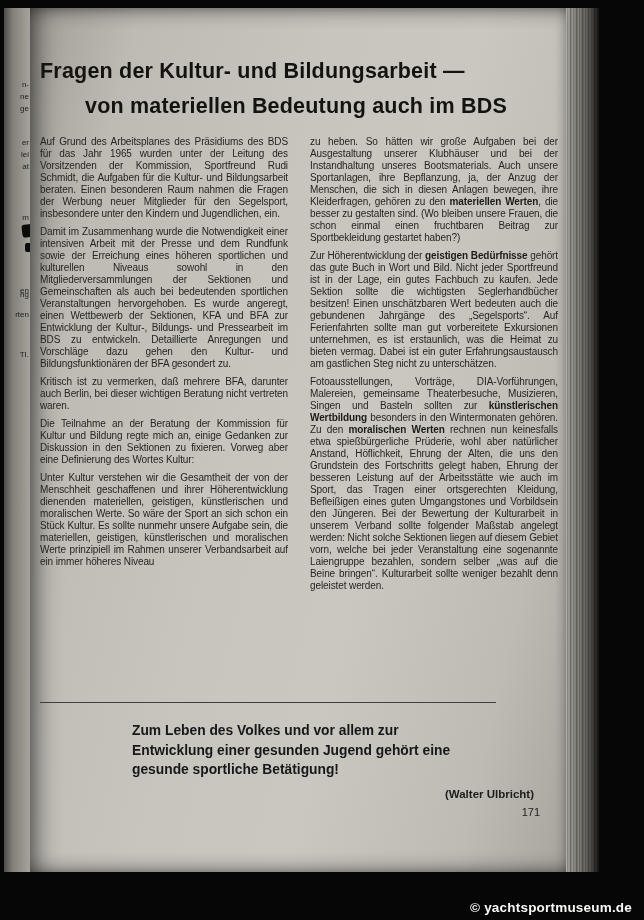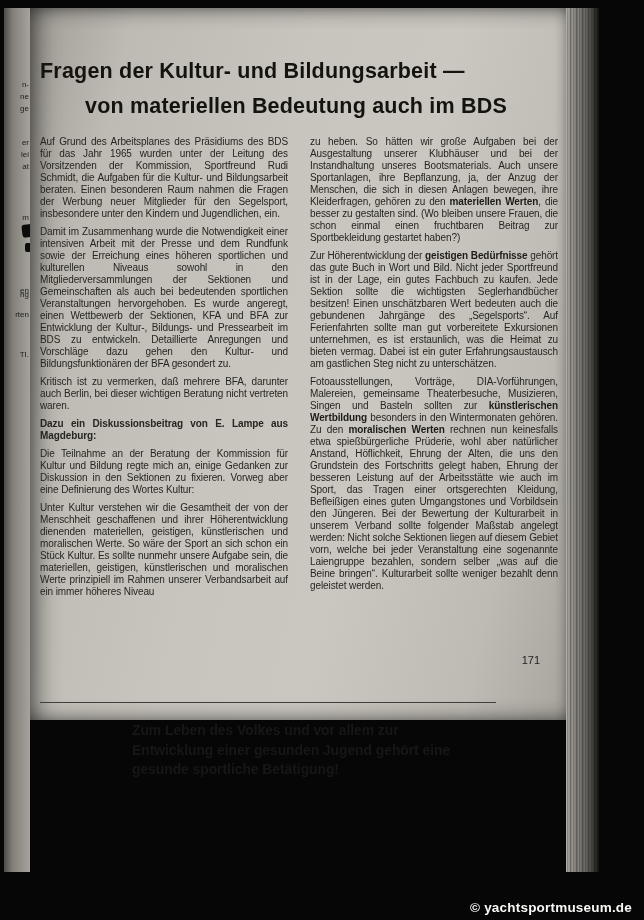--- a/index.html
+++ b/index.html
@@ -20,21 +20,21 @@
     position:absolute;right:1px;
     font-size:8px;color:#1e1e1b;line-height:9px;white-space:nowrap;
   }
   .blot{position:absolute;background:#0c0c0a;}
   .blot1{left:22px;top:224px;width:17px;height:13px;border-radius:3px;transform:rotate(-7deg);}
   .blot2{left:25px;top:243px;width:11px;height:9px;border-radius:2px;}
   .blot3{left:31px;top:300px;width:4px;height:7px;border-radius:1px;}
 
   
   .page{
-    position:absolute;left:30px;top:8px;width:536px;height:712px;
+    position:absolute;left:30px;top:8px;width:536px;height:864px;
     background:linear-gradient(103deg,#a19d96 0%,#bebbb4 15%,#c8c5be 42%,#cac7c0 62%,#bebbb4 85%,#a8a59e 100%);
     box-shadow:
       inset 16px 0 24px -10px rgba(0,0,0,0.55),
       inset -6px 0 14px -8px rgba(0,0,0,0.35),
       inset 0 12px 20px -12px rgba(0,0,0,0.45),
       inset 0 -12px 20px -12px rgba(0,0,0,0.4);
   }
   .content{position:absolute;left:10px;top:0;width:518px;}
 
   .title{
@@ -121,35 +121,35 @@
       <h1 class="title">
           <span class="t1">Fragen der Kultur- und Bildungsarbeit —</span>
           <span class="t2">von materiellen Bedeutung auch im BDS</span>
         </h1>
 
       <div class="columns">
         <div class="col" lang="de">
           <p>Auf Grund des Arbeitsplanes des Präsidiums des BDS für das Jahr 1965 wurden unter der Leitung des Vorsitzenden der Kommission, Sportfreund Rudi Schmidt, die Aufgaben für die Kultur- und Bildungsarbeit beraten. Einen besonderen Raum nahmen die Fragen der Werbung neuer Mitglieder für den Segelsport, insbesondere unter den Kindern und Jugendlichen, ein.</p>
           <p>Damit im Zusammenhang wurde die Notwendigkeit einer intensiven Arbeit mit der Presse und dem Rundfunk sowie der Erreichung eines höheren sportlichen und kulturellen Niveaus sowohl in den Mitgliederversammlungen der Sektionen und Gemeinschaften als auch bei bedeutenden sportlichen Veranstaltungen hervorgehoben. Es wurde angeregt, einen Wettbewerb der Sektionen, KFA und BFA zur Entwicklung der Kultur-, Bildungs- und Pressearbeit im BDS zu entwickeln. Detaillierte Anregungen und Vorschläge dazu gehen den Kultur- und Bildungsfunktionären der BFA gesondert zu.</p>
           <p>Kritisch ist zu vermerken, daß mehrere BFA, darunter auch Berlin, bei dieser wichtigen Beratung nicht vertreten waren.</p>
-          <p class="bold">Dazu ein Diskussionsbeitrag von E. Lampe aus Magdeburg:</p>
           <p>Die Teilnahme an der Beratung der Kommission für Kultur und Bildung regte mich an, einige Gedanken zur Diskussion in den Sektionen zu fixieren. Vorweg aber eine Definierung des Wortes Kultur:</p>
           <p>Unter Kultur verstehen wir die Gesamtheit der von der Menschheit geschaffenen und ihrer Höherentwicklung dienenden materiellen, geistigen, künstlerischen und moralischen Werte. So wäre der Sport an sich schon ein Stück Kultur. Es sollte nunmehr unsere Aufgabe sein, die materiellen, geistigen, künstlerischen und moralischen Werte prinzipiell im Rahmen unserer Verbandsarbeit auf ein immer höheres Niveau</p>
         </div>
         <div class="col" lang="de">
           <p><span>zu heben. So hätten wir große Aufgaben bei der Ausgestaltung unserer Klubhäuser und bei der Instandhaltung unseres Bootsmaterials. Auch unsere Sportanlagen, ihre Bepflanzung, ja, der Anzug der Menschen, die sich in diesen Anlagen bewegen, ihre Kleiderfragen, gehören zu den </span><b>materiellen Werten</b><span>, die besser zu gestalten sind. (Wo bleiben unsere Frauen, die schon einmal einen fruchtbaren Beitrag zur Sportbekleidung gestartet haben?)</span></p>
           <p><span>Zur Höherentwicklung der </span><b>geistigen Bedürfnisse</b><span> gehört das gute Buch in Wort und Bild. Nicht jeder Sportfreund ist in der Lage, ein gutes Fachbuch zu kaufen. Jede Sektion sollte die wichtigsten Seglerhandbücher besitzen! Einen unschätzbaren Wert bedeuten auch die gebundenen Jahrgänge des „Segelsports“. Auf Ferienfahrten sollte man gut vorbereitete Exkursionen unternehmen, es ist erstaunlich, was die Heimat zu bieten vermag. Dabei ist ein guter Erfahrungsaustausch am gastlichen Steg nicht zu unterschätzen.</span></p>
           <p><span>Fotoausstellungen, Vorträge, DIA-Vorführungen, Malereien, gemeinsame Theaterbesuche, Musizieren, Singen und Basteln sollten zur </span><b>künstlerischen Wertbildung</b><span> besonders in den Wintermonaten gehören. Zu den </span><b>moralischen Werten</b><span> rechnen nun keinesfalls etwa spießbürgerliche Prüderie, wohl aber natürlicher Anstand, Höflichkeit, Ehrung der Alten, die uns den Grundstein des Fortschritts gelegt haben, Ehrung der besseren Leistung auf der Arbeitsstätte wie auch im Sport, das Tragen einer ortsgerechten Kleidung, Befleißigen eines guten Umgangstones und Vorbildsein den Jüngeren. Bei der Bewertung der Kulturarbeit in unserem Verband sollte folgender Maßstab angelegt werden: Nicht solche Sektionen liegen auf diesem Gebiet vorn, welche bei jeder Veranstaltung eine sogenannte Laiengruppe bezahlen, sondern selber „was auf die Beine bringen“. Kulturarbeit sollte weniger bezahlt denn geleistet werden.</span></p>
         </div>
       </div>
 
       <div class="rule"></div>
 
       <div class="quote">
         <p class="quote-text">Zum Leben des Volkes und vor allem zur Entwicklung einer gesunden Jugend gehört eine gesunde sportliche Betätigung!</p>
+        <p class="quote-attrib">(Walter Ulbricht)</p>
       </div>
 
     </div>
 
     <div class="pagenum">171</div>
   </div>
 
   <div class="page-stack"></div>
 
   <div class="watermark">© yachtsportmuseum.de</div>

